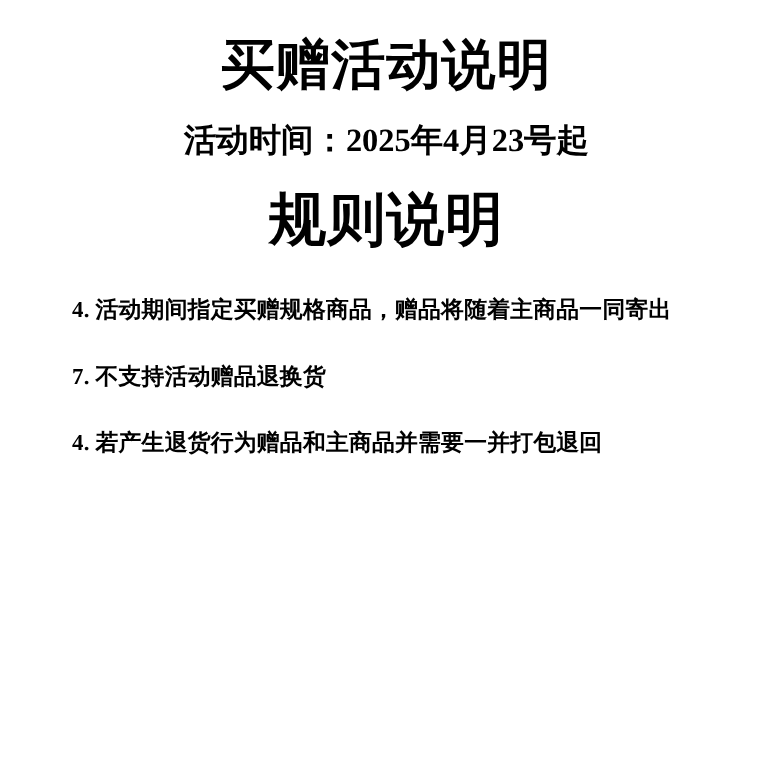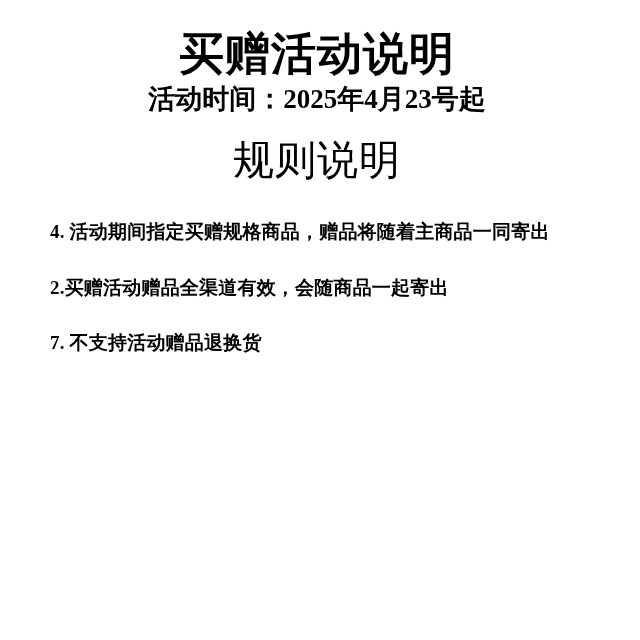--- a/index.html
+++ b/index.html
@@ -11,44 +11,45 @@
     width: 640px;
     height: 640px;
     overflow: hidden;
     font-family: "Liberation Serif", "DejaVu Serif", serif;
     color: #000000;
   }
   .page {
     width: 640px;
     height: 640px;
     box-sizing: border-box;
-    padding: 18px 34px 10px 28px;
+    padding: 18px 34px 10px 38px;
     display: flex;
     flex-direction: column;
   }
   .title {
     text-align: center;
     font-size: 45px;
     font-weight: 700;
     letter-spacing: 1px;
     line-height: 1.18;
     margin-top: 10px;
     font-family: "Liberation Serif", "DejaVu Serif", serif;
   }
   .subtitle {
     text-align: center;
     font-size: 27px;
     font-weight: 700;
+    margin-top: 18px;
     letter-spacing: 0px;
     font-family: "Liberation Serif", "DejaVu Serif", serif;
   }
   .section-title {
     text-align: center;
-    font-size: 41px;
-    font-weight: 400;
+    font-size: 48px;
+    font-weight: 700;
     letter-spacing: 1px;
     margin-top: 16px;
     font-family: "Liberation Serif", "DejaVu Serif", serif;
   }
   .rules {
     margin-top: 30px;
     padding: 0 6px 0 22px;
   }
   .rule {
     font-size: 19px;
@@ -73,25 +74,25 @@
   <div class="subtitle">活动时间：2025年4月23号起</div>
 
   <div class="section-title">规则说明</div>
 
   <div class="rules">
 
     <div class="rule">
       <span>4. 活动期间指定买赠规格商品，赠品将随着主商品一同寄出</span>
     </div>
 
-    <div class="rule">
-      <span>2.买赠活动赠品全渠道有效，会随商品一起寄出</span>
-    </div>
 
     <div class="rule">
       <span>7. 不支持活动赠品退换货</span>
     </div>
 
+    <div class="rule">
+      <span>4. 若产生退货行为赠品和主商品并需要一并打包退回</span>
+    </div>
 
 
   </div>
 
 </div>
 
 </body></html>

